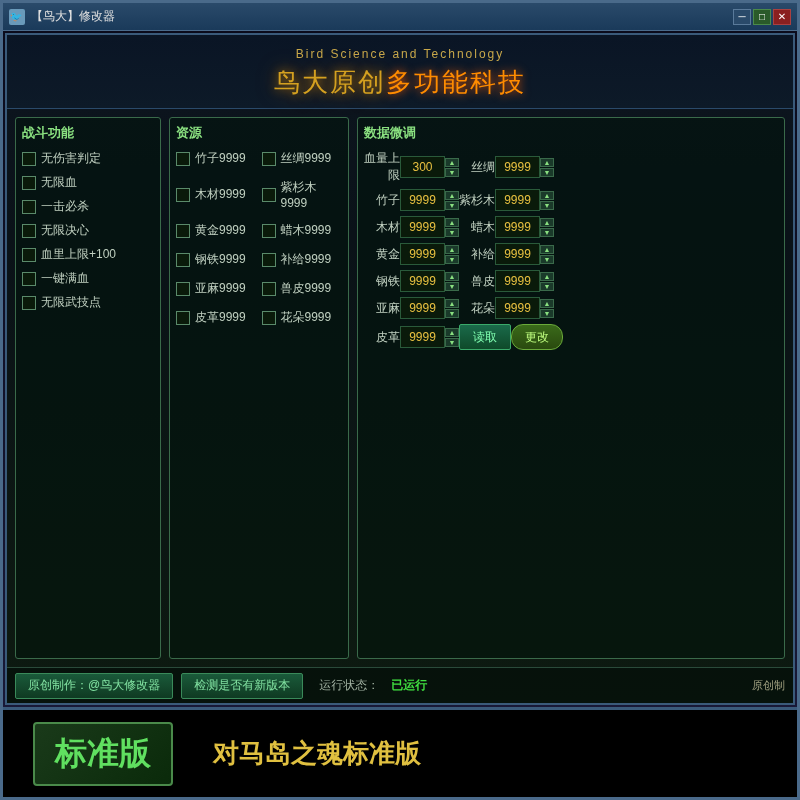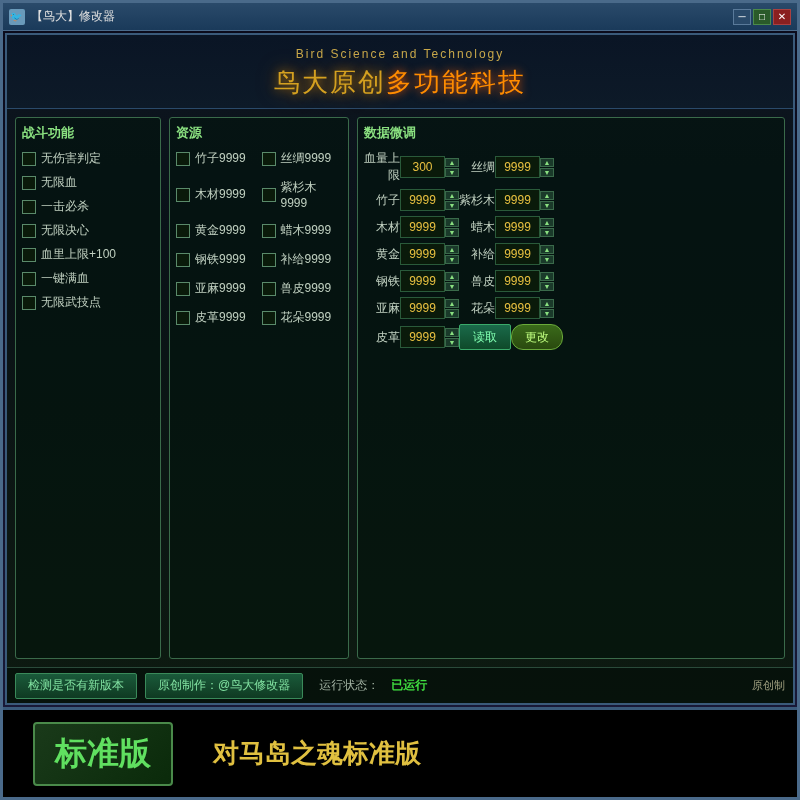--- a/index.html
+++ b/index.html
@@ -520,22 +520,22 @@
             <div class="spin-up">▲</div>
             <div class="spin-down">▼</div>
           </div>
           <button class="read-btn">读取</button>
           <button class="modify-btn">更改</button>
         </div>
       </div>
     </div>
 
     <div class="action-row">
+      <button class="action-btn">原创制作：@鸟大修改器</button>
       <button class="action-btn">检测是否有新版本</button>
-      <button class="action-btn">原创制作：@鸟大修改器</button>
       <div class="status-area">
         <span class="status-label">运行状态：</span>
         <span class="status-value">已运行</span>
       </div>
       <span class="original-label">原创制</span>
     </div>
   </div>
 
   <div class="bottom-area">
     <div class="watermark-left">

